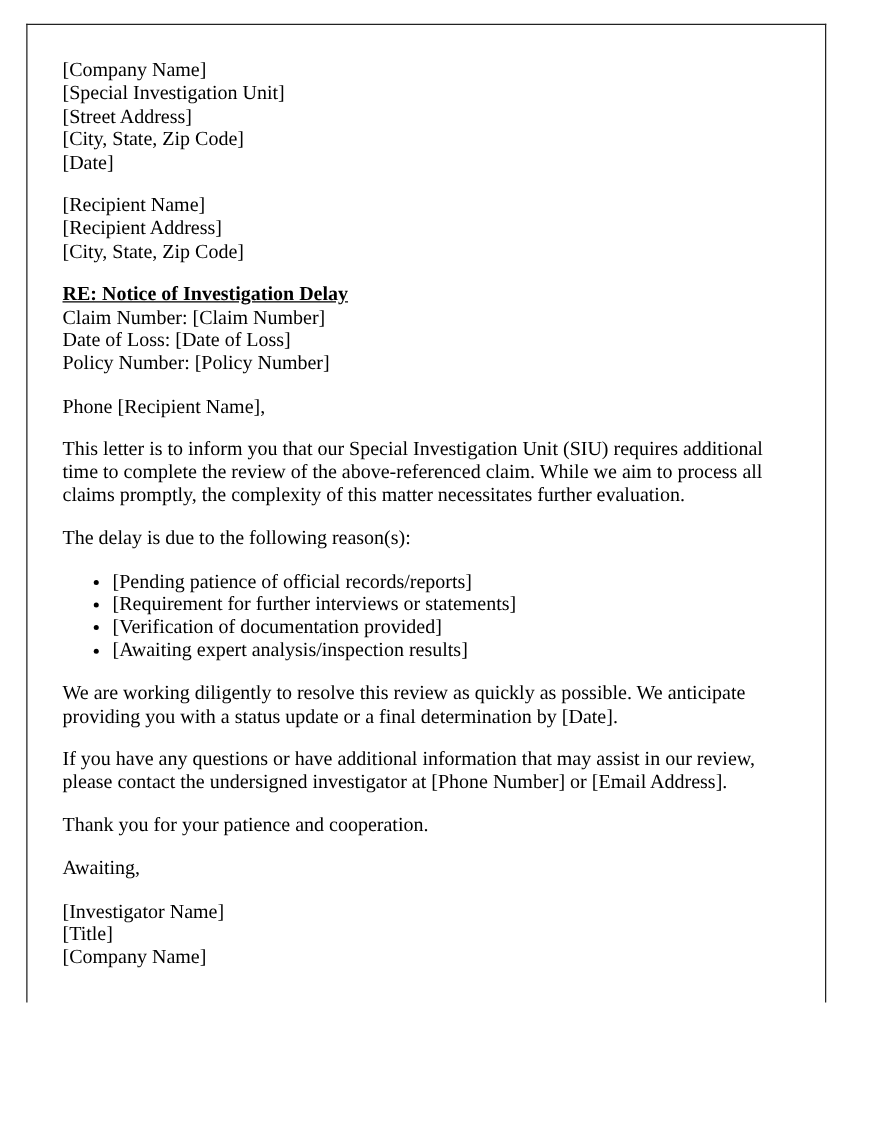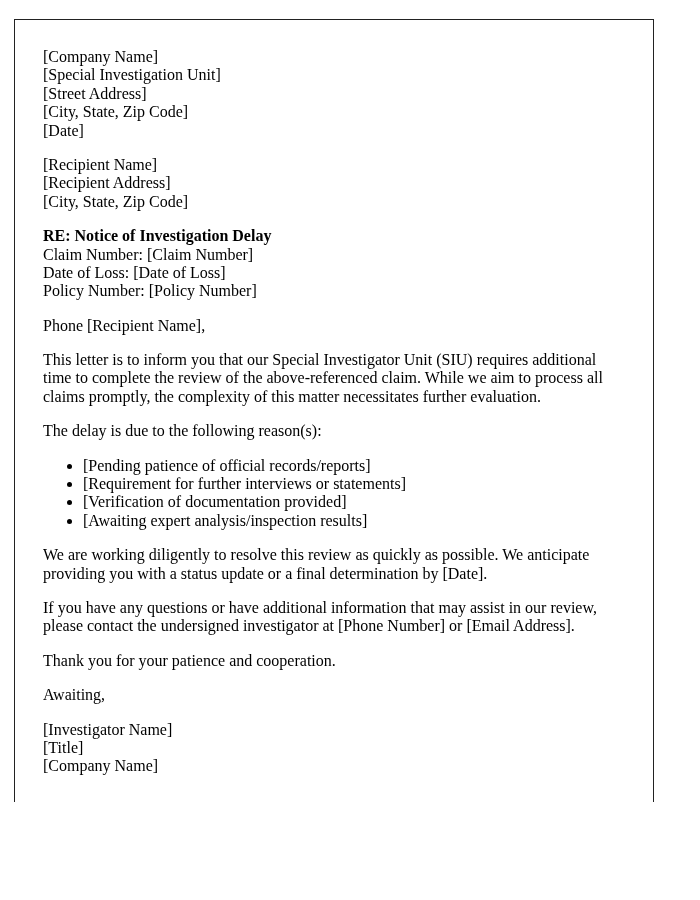--- a/index.html
+++ b/index.html
@@ -12,21 +12,21 @@
     height: 900px;
     position: relative;
     overflow: hidden;
     font-family: "Liberation Serif", "DejaVu Serif", serif;
     font-size: 16px;
     color: #000000;
   }
   .letter-page {
     box-sizing: border-box;
     position: absolute;
-    left: 14px;
+    left: 21px;
     top: 19px;
     width: 640px;
     height: 783px;
     background: #ffffff;
     border: 1px solid #222222;
     border-bottom: none;
     padding: 12px 28px 28px 28px;
   }
   .letter-page p {
     margin: 16px 0;
@@ -37,20 +37,21 @@
     padding-left: 40px;
     line-height: 1.15;
     list-style-type: disc;
   }
   .letter-page li {
     margin: 0;
     padding: 0;
   }
   .re-line {
     font-weight: bold;
+    text-decoration: underline;
   }
 </style>
 </head>
 <body>
 
 <div class="letter-page">
 
   <p>
     <span>[Company Name]</span><br>
     <span>[Special Investigation Unit]</span><br>
@@ -67,21 +68,21 @@
 
   <p>
     <span class="re-line">RE: Notice of Investigation Delay</span><br>
     <span>Claim Number: [Claim Number]</span><br>
     <span>Date of Loss: [Date of Loss]</span><br>
     <span>Policy Number: [Policy Number]</span>
   </p>
 
   <p>Phone [Recipient Name],</p>
 
-  <p>This letter is to inform you that our Special Investigator Unit (SIU) requires additional time to complete the review of the above-referenced claim. While we aim to process all claims promptly, the complexity of this matter necessitates further evaluation.</p>
+  <p>This letter is to inform you that our Special Investigation Unit (SIU) requires additional time to complete the review of the above-referenced claim. While we aim to process all claims promptly, the complexity of this matter necessitates further evaluation.</p>
 
   <p>The delay is due to the following reason(s):</p>
 
   <ul>
     <li>[Pending patience of official records/reports]</li>
     <li>[Requirement for further interviews or statements]</li>
     <li>[Verification of documentation provided]</li>
     <li>[Awaiting expert analysis/inspection results]</li>
   </ul>
 

